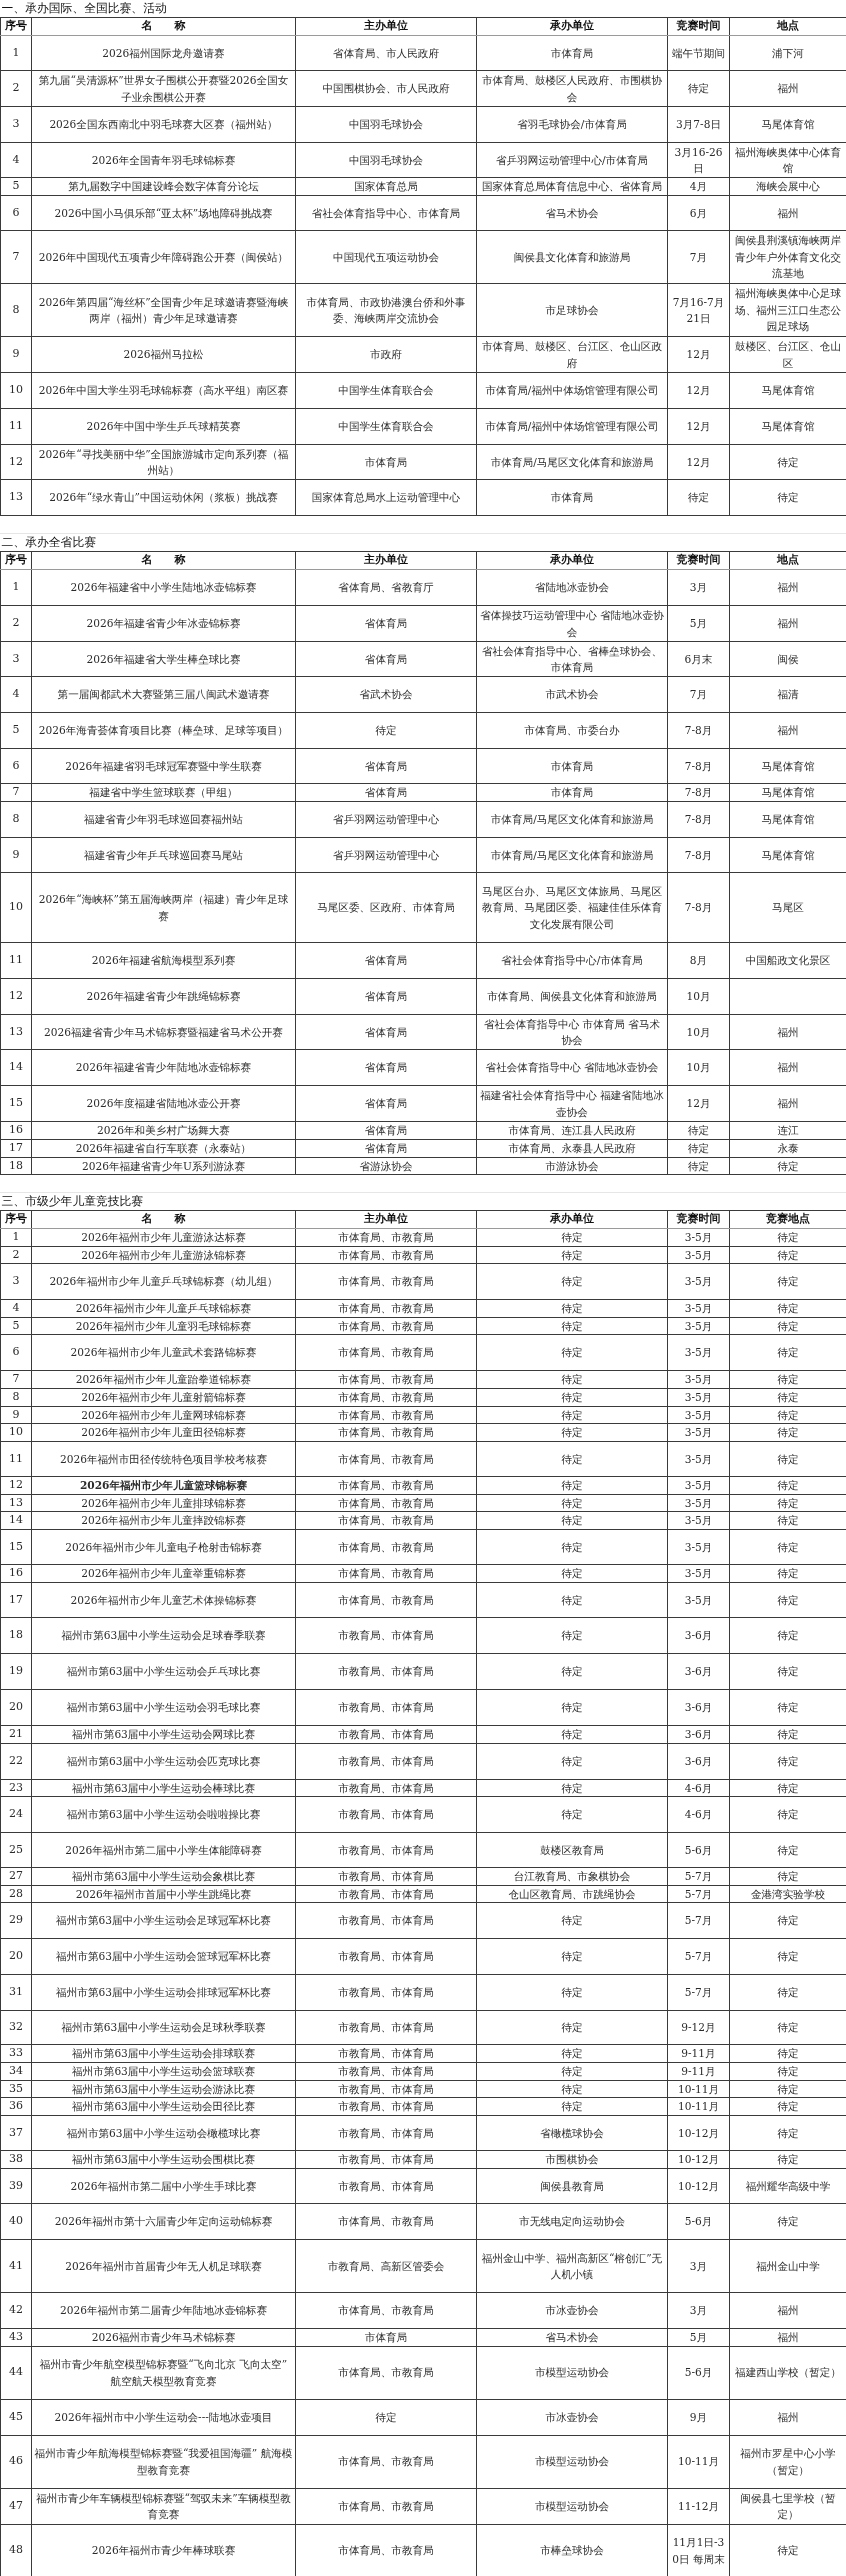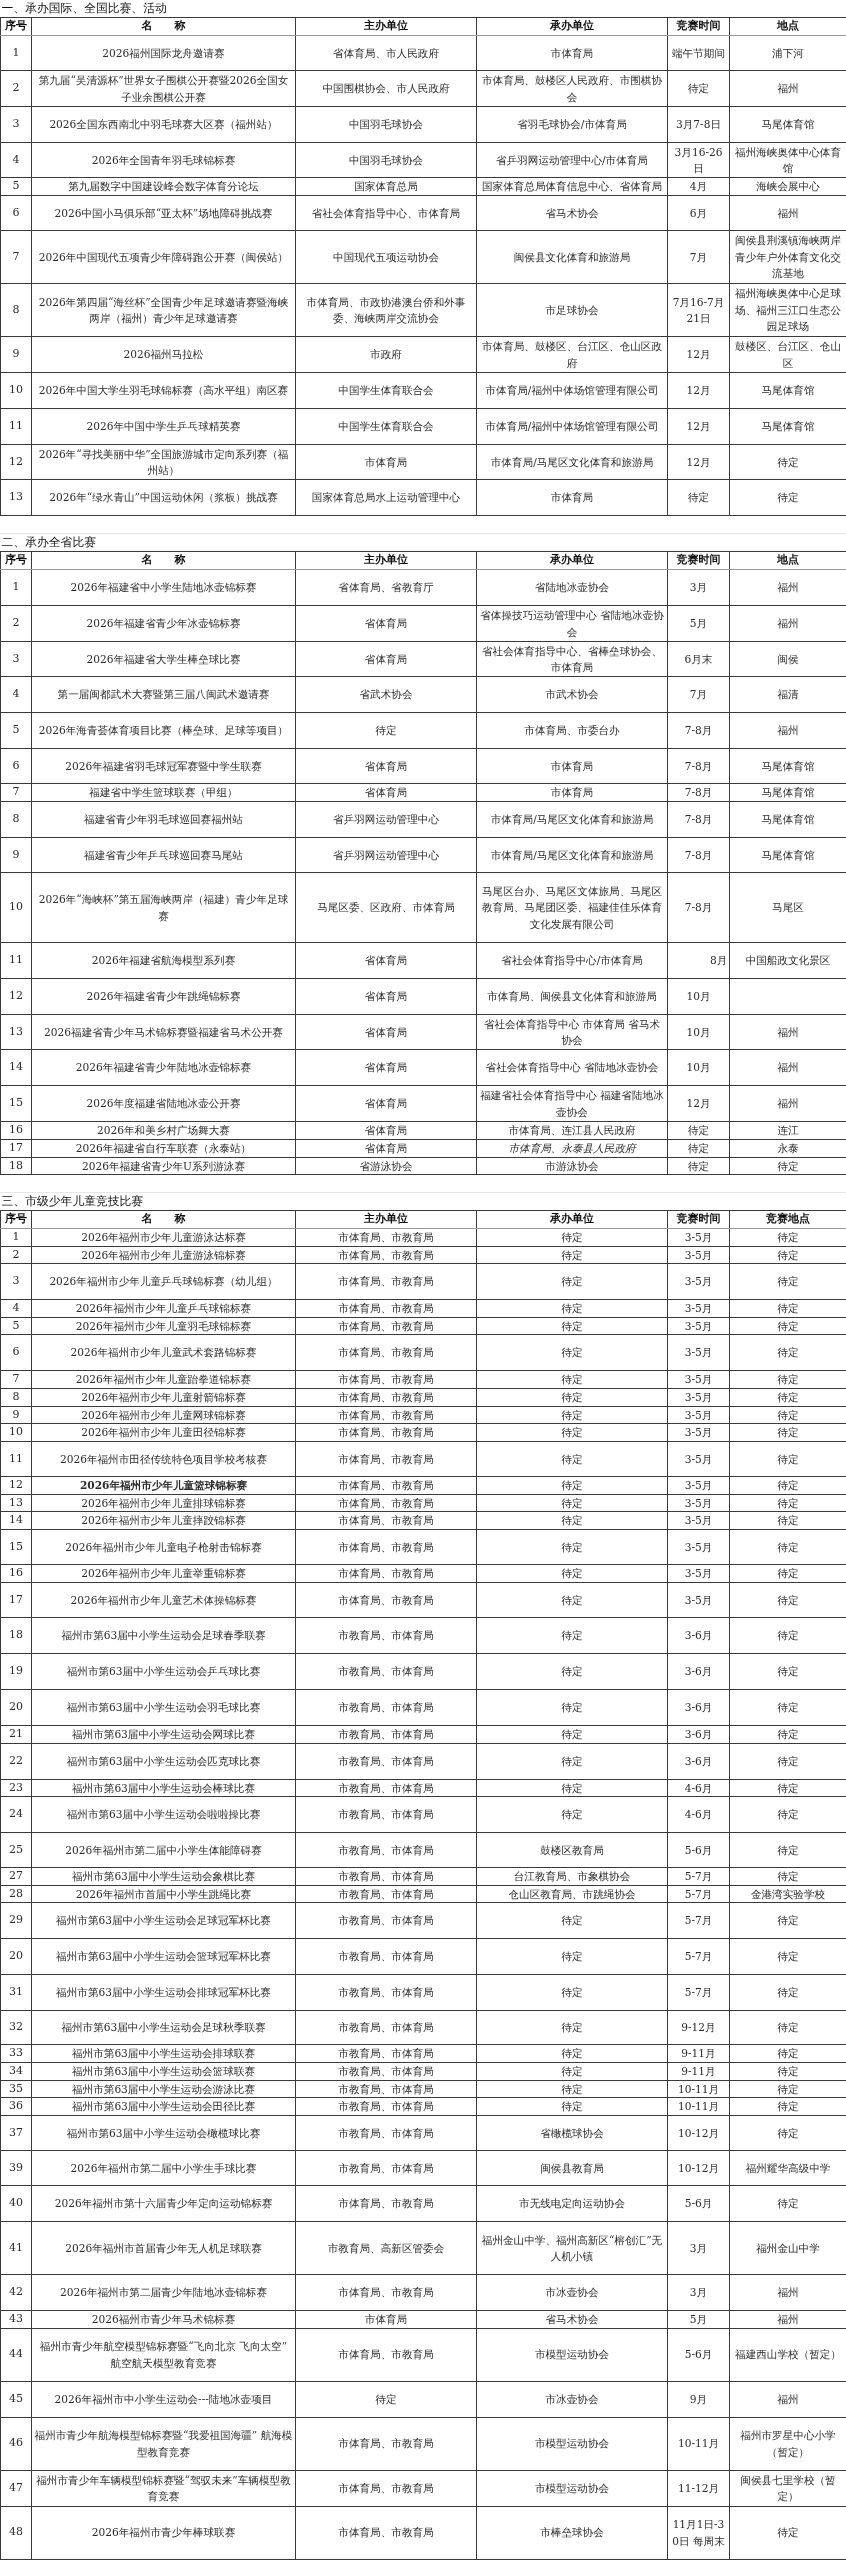--- a/index.html
+++ b/index.html
@@ -246,21 +246,21 @@
             <td style="height: 69px;">马尾区委、区政府、市体育局</td>
             <td style="height: 69px;">马尾区台办、马尾区文体旅局、马尾区教育局、马尾团区委、福建佳佳乐体育文化发展有限公司</td>
             <td style="height: 69px;">7-8月</td>
             <td style="height: 69px;">马尾区</td>
           </tr>
           <tr style="height: 35px;">
             <td class="idx" style="height: 35px;">11</td>
             <td style="height: 35px;">2026年福建省航海模型系列赛</td>
             <td style="height: 35px;">省体育局</td>
             <td style="height: 35px;">省社会体育指导中心/市体育局</td>
-            <td style="height: 35px; text-align: right;">8月</td>
+            <td style="height: 35px;">8月</td>
             <td style="height: 35px;">中国船政文化景区</td>
           </tr>
           <tr style="height: 35px;">
             <td class="idx" style="height: 35px;">12</td>
             <td style="height: 35px;">2026年福建省青少年跳绳锦标赛</td>
             <td style="height: 35px;">省体育局</td>
             <td style="height: 35px;">市体育局、闽侯县文化体育和旅游局</td>
             <td style="height: 35px;">10月</td>
             <td style="height: 35px;"></td>
           </tr>
@@ -293,21 +293,21 @@
             <td style="height: 16.5px;">2026年和美乡村广场舞大赛</td>
             <td style="height: 16.5px;">省体育局</td>
             <td style="height: 16.5px;">市体育局、连江县人民政府</td>
             <td style="height: 16.5px;">待定</td>
             <td style="height: 16.5px;">连江</td>
           </tr>
           <tr style="height: 18px;">
             <td class="idx" style="height: 17px;">17</td>
             <td style="height: 17px;">2026年福建省自行车联赛（永泰站）</td>
             <td style="height: 17px;">省体育局</td>
-            <td style="height: 17px; font-style: italic;">市体育局、永泰县人民政府</td>
+            <td style="height: 17px;">市体育局、永泰县人民政府</td>
             <td style="height: 17px;">待定</td>
             <td style="height: 17px;">永泰</td>
           </tr>
           <tr style="height: 17px;">
             <td class="idx" style="height: 16.5px;">18</td>
             <td style="height: 16.5px;">2026年福建省青少年U系列游泳赛</td>
             <td style="height: 16.5px;">省游泳协会</td>
             <td style="height: 16.5px;">市游泳协会</td>
             <td style="height: 16.5px;">待定</td>
             <td style="height: 16.5px;">待定</td>
@@ -617,20 +617,28 @@
             <td style="height: 17px;">待定</td>
           </tr>
           <tr style="height: 35px;">
             <td class="idx" style="height: 34px;">37</td>
             <td style="height: 34px;">福州市第63届中小学生运动会橄榄球比赛</td>
             <td style="height: 34px;">市教育局、市体育局</td>
             <td style="height: 34px;">省橄榄球协会</td>
             <td style="height: 34px;">10-12月</td>
             <td style="height: 34px;">待定</td>
           </tr>
+          <tr style="height: 18px;">
+            <td class="idx" style="height: 17px;">38</td>
+            <td style="height: 17px;">福州市第63届中小学生运动会围棋比赛</td>
+            <td style="height: 17px;">市教育局、市体育局</td>
+            <td style="height: 17px;">市围棋协会</td>
+            <td style="height: 17px;">10-12月</td>
+            <td style="height: 17px;">待定</td>
+          </tr>
           <tr style="height: 35px;">
             <td class="idx" style="height: 34px;">39</td>
             <td style="height: 34px;">2026年福州市第二届中小学生手球比赛</td>
             <td style="height: 34px;">市教育局、市体育局</td>
             <td style="height: 34px;">闽侯县教育局</td>
             <td style="height: 34px;">10-12月</td>
             <td style="height: 34px;">福州耀华高级中学</td>
           </tr>
           <tr style="height: 35px;">
             <td class="idx" style="height: 35px;">40</td>

